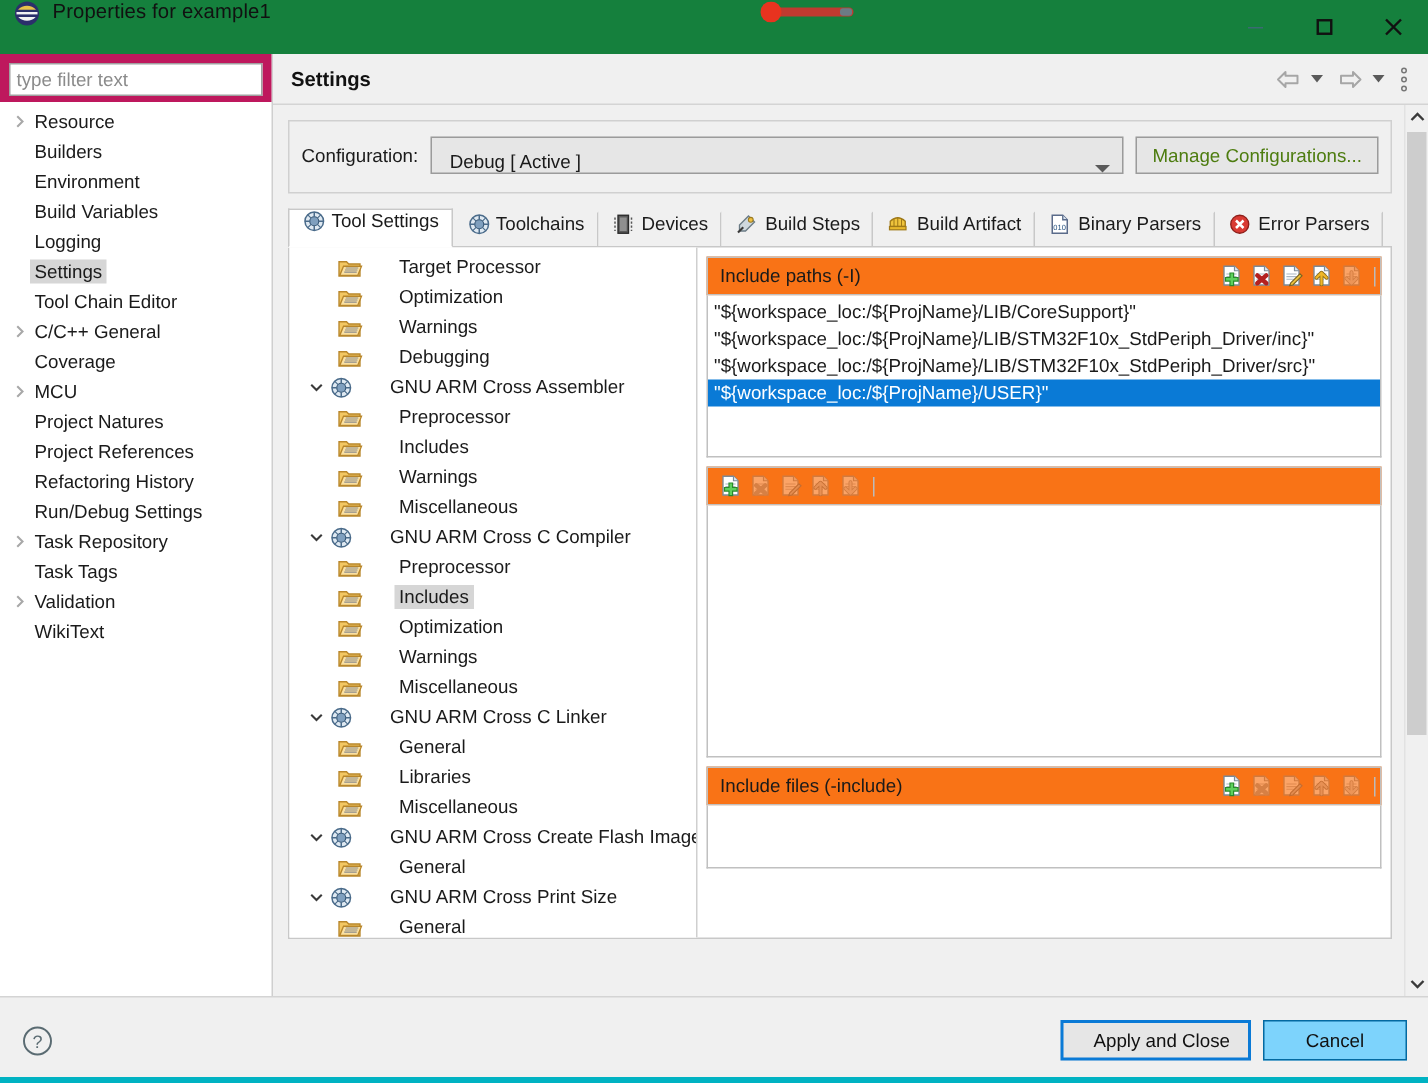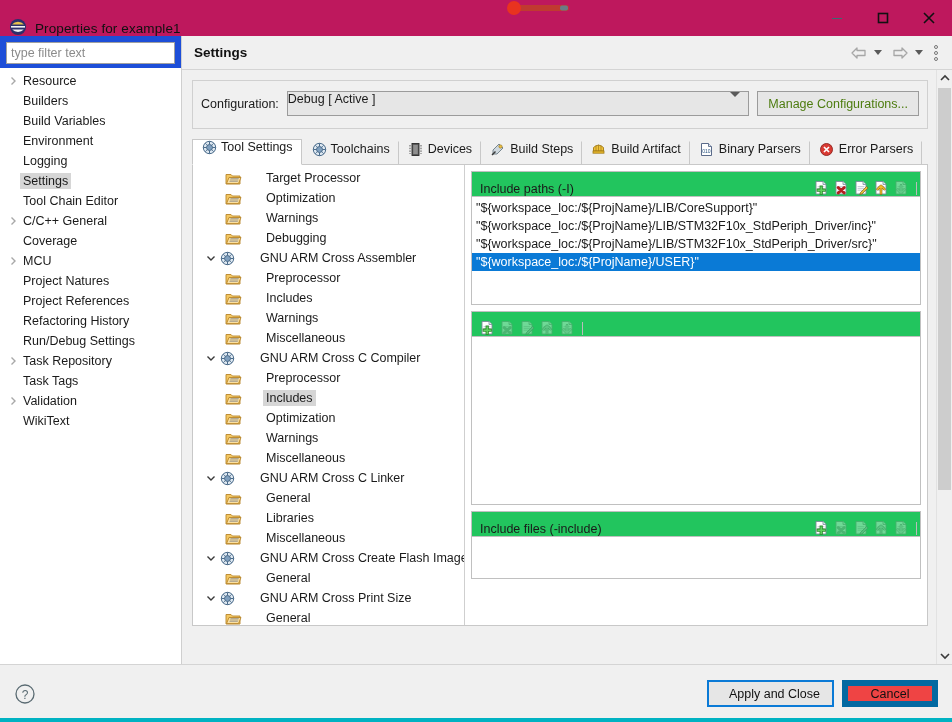--- a/index.html
+++ b/index.html
@@ -9,21 +9,21 @@
     overflow: hidden;
     font-family: "Liberation Sans", sans-serif;
     font-size: 12.5px;
     color: #1a1a1a;
     background: #f0f0f0;
   }
   .window { position: relative; width: 952px; height: 722px; background: #f0f0f0; }
 
   
   .titlebar {
-    height: 36px; background: #be185d; display: flex; align-items: flex-end;
+    height: 36px; background: #15803d; display: flex; align-items: flex-start;
     position: relative;
   }
   .title-icon {
     width: 18px; height: 18px; margin-left: 9px; margin-right: 8px;
     position: relative; flex: none;
   }
   .title-text { font-size: 13.5px; color: #111; letter-spacing: .1px; }
   .drag-indicator {
     position: absolute; left: 505px; top: 1px; width: 66px; height: 14px;
   }
@@ -37,21 +37,21 @@
   .body-area {
     position: absolute; top: 36px; left: 0; width: 952px; height: 628px;
     display: flex; background: #f0f0f0;
   }
 
   
   .left-pane {
     width: 182px; background: #ffffff; border-right: 1px solid #cfcfcf;
     display: flex; flex-direction: column;
   }
-  .filter-wrap { padding: 6px 6px 4px 6px; background: #1d4ed8; }
+  .filter-wrap { padding: 6px 6px 4px 6px; background: #be185d; }
   .filter-input {
     width: 100%; height: 22px; border: 1px solid #a0a0a0; background: #fff;
     font-family: "Liberation Sans", sans-serif; font-size: 12.5px; padding: 0 4px;
     color: #333; outline: none;
   }
   .filter-input::placeholder { color: #8b8b8b; }
   .tree { padding-top: 3px; overflow: hidden; flex: 1; }
   .tree-row {
     height: 20px; display: flex; align-items: center; white-space: nowrap;
     padding-left: 6px; font-size: 12.5px;
@@ -88,21 +88,21 @@
   .content-inner { padding: 10px 8px 0 10px; }
 
   
   .config-box {
     border: 1px solid #d0d0d0; background: #f0f0f0; padding: 10px 8px 12px 8px;
     display: flex; align-items: center; gap: 8px; margin-bottom: 10px;
   }
   .config-label { font-size: 12.5px; }
   .combo {
     flex: 1; height: 25px; border: 1px solid #9b9b9b; background: #e6e6e6;
-    display: flex; align-items: flex-start; padding: 0 4px 0 0; font-size: 12.5px;
+    display: flex; align-items: flex-end; padding: 0 4px 0 12px; font-size: 12.5px;
     position: relative;
   }
   .combo .cval { flex: 1; }
   .combo .cdrop {
     width: 0; height: 0; border-left: 5px solid transparent; border-right: 5px solid transparent;
     border-top: 5px solid #5a5a5a; margin-right: 4px;
   }
   .btn {
     height: 25px; padding: 0 10px; border: 1px solid #9b9b9b; background: #e6e6e6;
     font-family: "Liberation Sans", sans-serif; font-size: 12.5px; color: #4d7c0f;
@@ -136,22 +136,22 @@
   .ttrow .tarrow { width: 16px; display: flex; align-items: center; justify-content: center; color: #3a3a3a; flex: none; }
   .ttrow .ticon { width: 17px; height: 15px; flex: none; margin-right: 4px; position: relative; }
   .ttrow .tlbl { padding: 1px 3px; margin-left: 17px; }
   .ttrow.sel .tlbl { background: #d6d6d6; }
   .ttrow.lvl0 { padding-left: 10px; }
   .ttrow.lvl1 { padding-left: 32px; }
 
   .opt-pane { flex: 1; padding: 6px 6px 6px 6px; display: flex; flex-direction: column; gap: 6px; overflow: hidden; }
   .field-group { display: flex; flex-direction: column; }
   .fg-head {
-    height: 26px; border: 1px solid #c0c0c0; background: #22c55e;
-    display: flex; align-items: flex-end; padding: 0 3px 0 8px; font-size: 12.5px;
+    height: 26px; border: 1px solid #c0c0c0; background: #f97316;
+    display: flex; align-items: center; padding: 0 3px 0 8px; font-size: 12.5px;
   }
   .fg-title { flex: 1; }
   .fg-tools { display: flex; align-items: center; gap: 3px; }
   .ficon { width: 17px; height: 16px; position: relative; display: block; }
   .ficon.dis { opacity: .35; filter: grayscale(1); }
   .sep-bar { width: 1px; height: 13px; background: #bbb; margin-left: 2px; }
   .fg-list {
     border: 1px solid #c0c0c0; border-top: none; background: #ffffff;
     padding: 2px 0 0 0; overflow: hidden;
   }
@@ -174,21 +174,21 @@
   .vs-thumb { position: absolute; left: 1px; right: 1px; top: 2px; height: 402px; background: #cdcdcd; }
 
   
   .footer {
     position: absolute; left: 0; bottom: 0; width: 952px; height: 58px;
     background: #f0f0f0; border-top: 1px solid #d4d4d4; display: flex; align-items: center;
   }
   .help-ico { margin-left: 14px; width: 22px; height: 22px; }
   .footer-btns { margin-left: auto; margin-right: 14px; display: flex; gap: 8px; align-items: center; }
   .fbtn {
-    height: 27px; min-width: 96px; padding: 0 12px; border: 6px solid #0369a1; background: #ef4444;
+    height: 27px; min-width: 96px; padding: 0 12px; border: 1px solid #0369a1; background: #7dd3fc;
     font-size: 12.5px; display: flex; align-items: center; justify-content: center;
     font-family: "Liberation Sans", sans-serif; color: #111;
   }
   .fbtn.primary { border: 2px solid #0a7ad6; background: #e6e6e6; padding-left: 20px; }
   .bottom-strip { position: absolute; left: 0; bottom: 0; width: 952px; height: 4px; background: #00b2c2; }
 </style>
 </head>
 <body>
 
 <div class="window">
@@ -244,24 +244,24 @@
                 <path d="M3.5 1.5 L7 5 L3.5 8.5" fill="none" stroke="#a8a8a8" stroke-width="1.4"></path>
               </svg>
             </span>
             <span class="lbl">Resource</span>
           </div>
           <div class="tree-row">
             <span class="arrow"></span>
             <span class="lbl">Builders</span>
           </div>
           <div class="tree-row indent1">
+            <span class="lbl">Environment</span>
+          </div>
+          <div class="tree-row indent1">
             <span class="lbl">Build Variables</span>
-          </div>
-          <div class="tree-row indent1">
-            <span class="lbl">Environment</span>
           </div>
           <div class="tree-row indent1">
             <span class="lbl">Logging</span>
           </div>
           <div class="tree-row indent1 sel">
             <span class="lbl">Settings</span>
           </div>
           <div class="tree-row indent1">
             <span class="lbl">Tool Chain Editor</span>
           </div>

